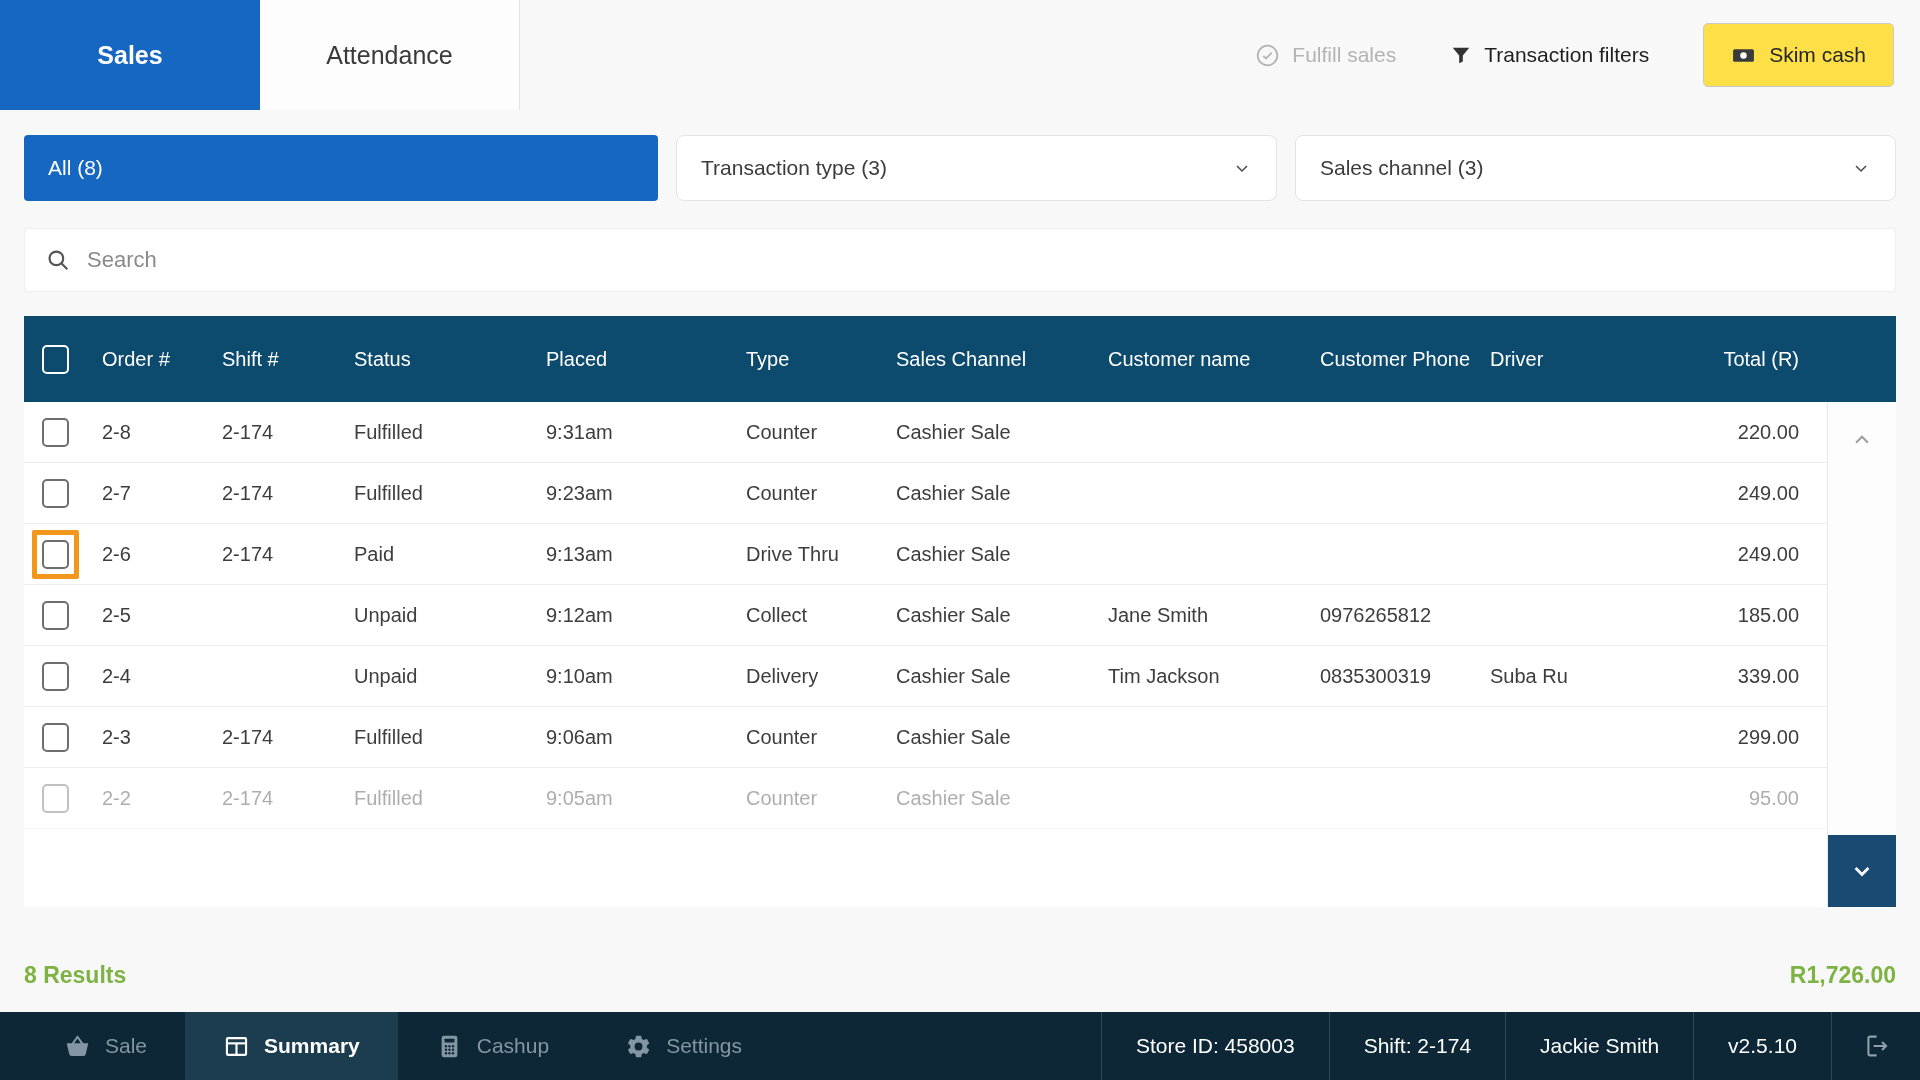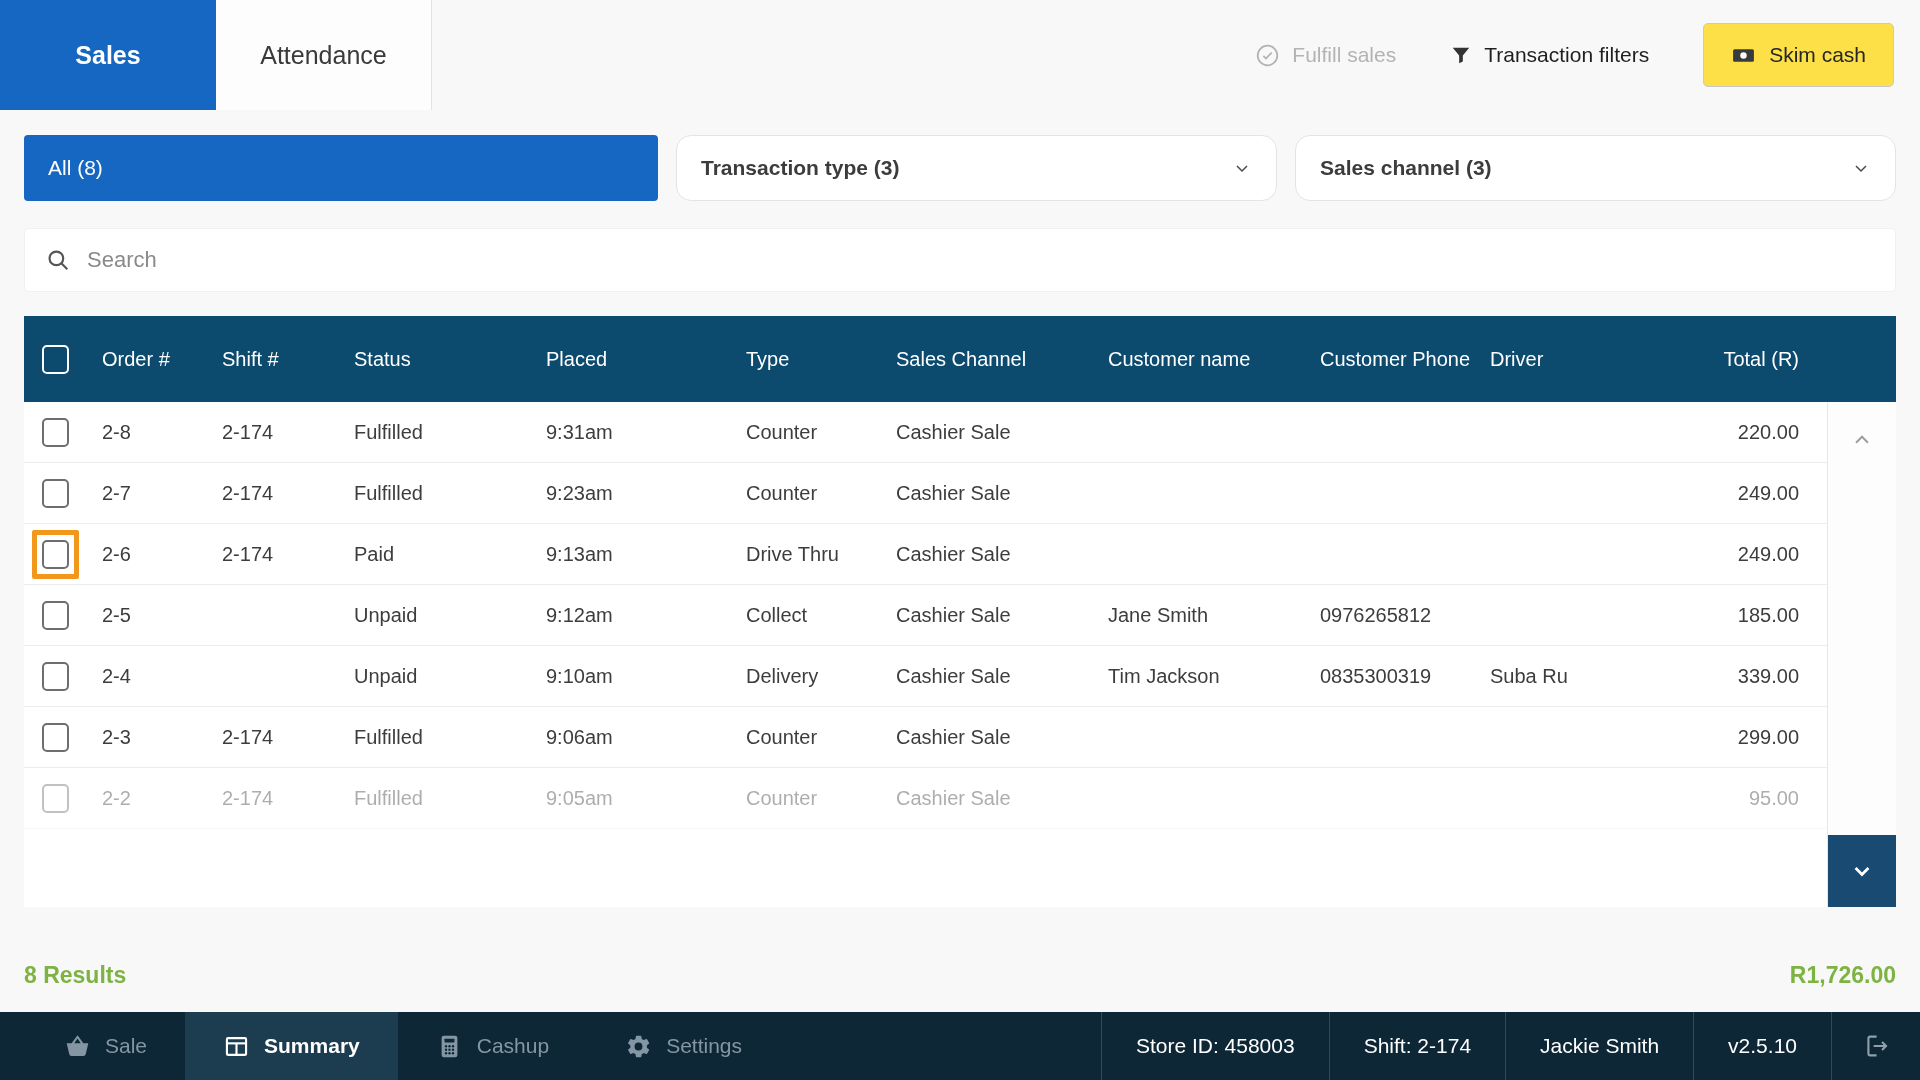--- a/index.html
+++ b/index.html
@@ -7,37 +7,37 @@
   body {
     width:1920px; height:1080px; overflow:hidden;
     background:#f8f8f8;
     font-family:"Liberation Sans", sans-serif;
     color:#3d3d3d;
   }
   svg { display:block; }
 
   
   .topbar { height:110px; display:flex; align-items:stretch; background:#f8f8f8; }
-  .tab { width:216px; display:flex; align-items:center; justify-content:center; font-size:25px; cursor:pointer; }
+  .tab { width:260px; display:flex; align-items:center; justify-content:center; font-size:25px; cursor:pointer; }
   .tab.active { background:#1667C1; color:#fff; font-weight:bold; }
   .tab.inactive { background:#fdfdfd; color:#3a3a3a; border-right:1px solid #e3e3e3; }
   .top-actions { margin-left:auto; display:flex; align-items:center; gap:54px; padding-right:26px; }
   .action { display:flex; align-items:center; gap:12px; font-size:21px; white-space:nowrap; }
   .action.disabled { color:#b3b3b3; }
   .action.filters { color:#1f1f1f; }
   .btn-skim { display:flex; align-items:center; gap:13px; height:64px; padding:0 27px;
     background:#fde047; border:1px solid #c9c9c9; border-radius:5px; font-size:21px; color:#262626; cursor:pointer; }
 
   
   .filter-row { display:flex; gap:18px; margin:25px 24px 0; height:66px; }
   .btn-all { width:634px; background:#1667C1; color:#fff; border-radius:4px;
     display:flex; align-items:center; padding:0 24px; font-size:21px; cursor:pointer; }
-  .dropdown { flex:1; background:#fff; border:1px solid #e4e4e4; border-radius:15px;
+  .dropdown { flex:1; background:#fff; border:1px solid #e4e4e4; border-radius:8px;
     display:flex; align-items:center; justify-content:space-between; padding:0 24px;
-    font-size:21px; color:#3c3c3c; cursor:pointer;font-weight:bold; }
+    font-size:21px; color:#3c3c3c; cursor:pointer; }
   .chev { color:#4a4a4a; }
 
   
   .search-bar { margin:27px 24px 0; height:64px; background:#fff; border:1px solid #f0f0f0; border-radius:4px;
     display:flex; align-items:center; gap:14px; padding:0 20px; }
   .search-bar input { flex:1; border:none; outline:none; background:transparent; font-size:22px; color:#424242;
     font-family:"Liberation Sans", sans-serif; }
   .search-bar input::placeholder { color:#8a8a8a; }
   .search-ic { color:#555; }
 

